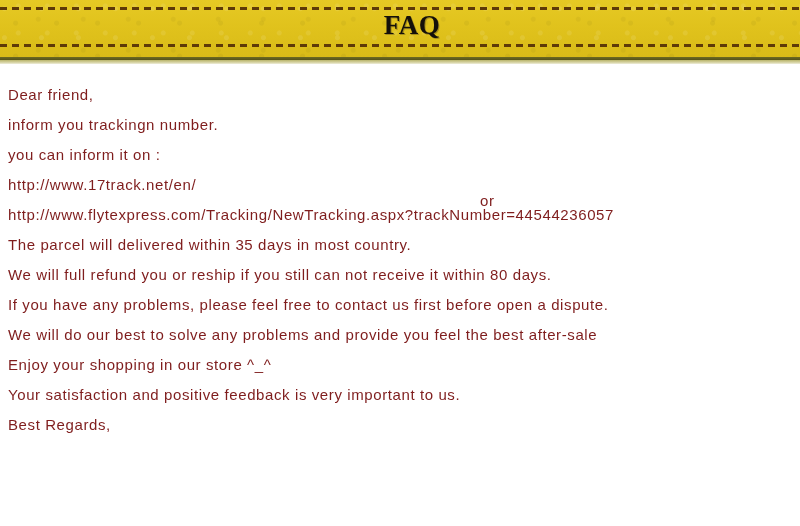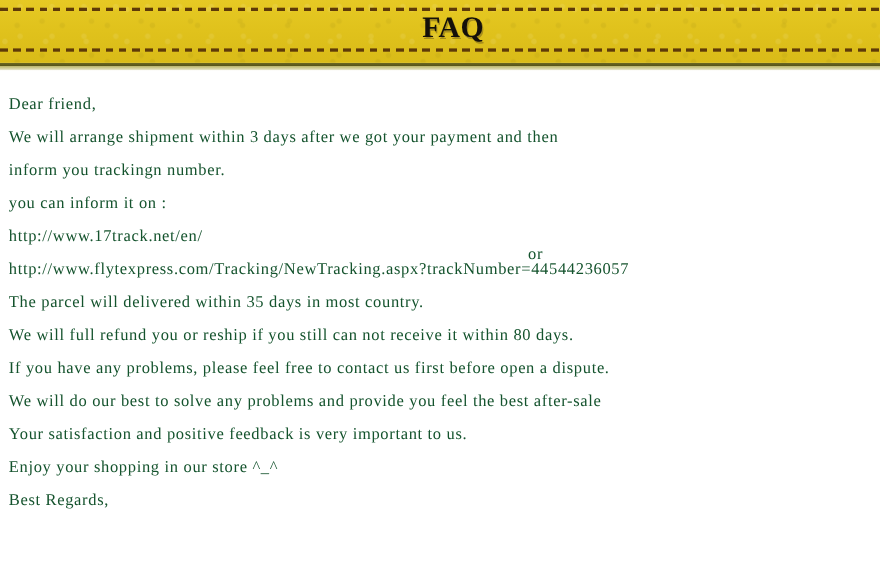--- a/index.html
+++ b/index.html
@@ -75,22 +75,22 @@
     height: 4px;
     background: linear-gradient(180deg, #b8b46a 0%, #d6d3a4 60%, #efeedb 100%);
   }
 
   
   .letter {
     padding: 16px 0 0 8px;
     background: #ffffff;
   }
   .line {
-    color: #14532d;
-    font-family: Liberation Serif, serif;
+    color: #7f1d1d;
+    font-family: Liberation Sans, sans-serif;
     font-size: 15px;
     line-height: 30px;
     height: 30px;
     white-space: pre;
     letter-spacing: 0.6px;
   }
   .line.has-or { position: relative; }
   .line .or-word {
     position: absolute;
     left: 472px;
@@ -103,25 +103,24 @@
 <div class="faq-banner">
   <div class="stitch stitch-top"></div>
   <div class="stitch stitch-bottom"></div>
   <div class="faq-title">FAQ</div>
 </div>
 <div class="banner-edge-dark"></div>
 <div class="banner-edge-light"></div>
 
 <div class="letter" id="letter-body">
     <div class="line">Dear friend,</div>
-    <div class="line">We will arrange shipment within 3 days after we got your payment and then</div>
     <div class="line">inform you trackingn number.</div>
     <div class="line">you can inform it on :</div>
     <div class="line has-or"><span>http://www.17track.net/en/</span><span class="or-word">or</span></div>
     <div class="line">http://www.flytexpress.com/Tracking/NewTracking.aspx?trackNumber=44544236057</div>
     <div class="line">The parcel will delivered within 35 days in most country.</div>
     <div class="line">We will full refund you or reship if you still can not receive it within 80 days.</div>
     <div class="line">If you have any problems, please feel free to contact us first before open a dispute.</div>
     <div class="line">We will do our best to solve any problems and provide you feel the best after-sale</div>
+    <div class="line">Enjoy your shopping in our store ^_^</div>
     <div class="line">Your satisfaction and positive feedback is very important to us.</div>
-    <div class="line">Enjoy your shopping in our store ^_^</div>
     <div class="line">Best Regards,</div>
   </div>
 
 </body></html>

